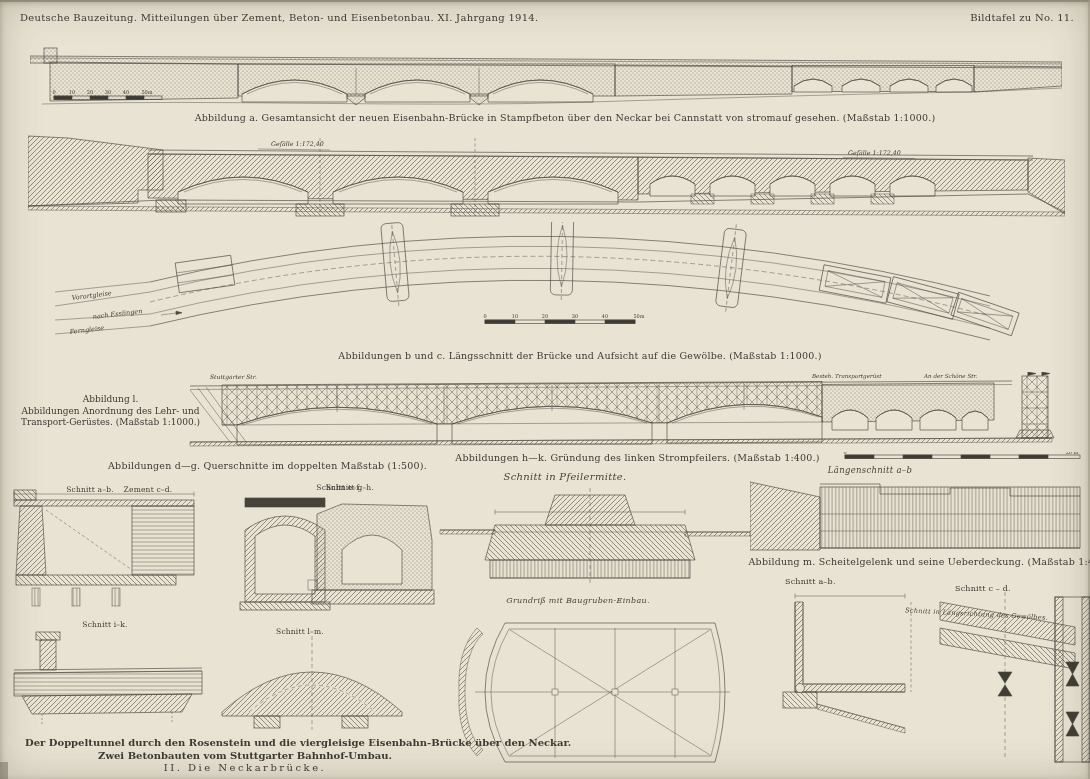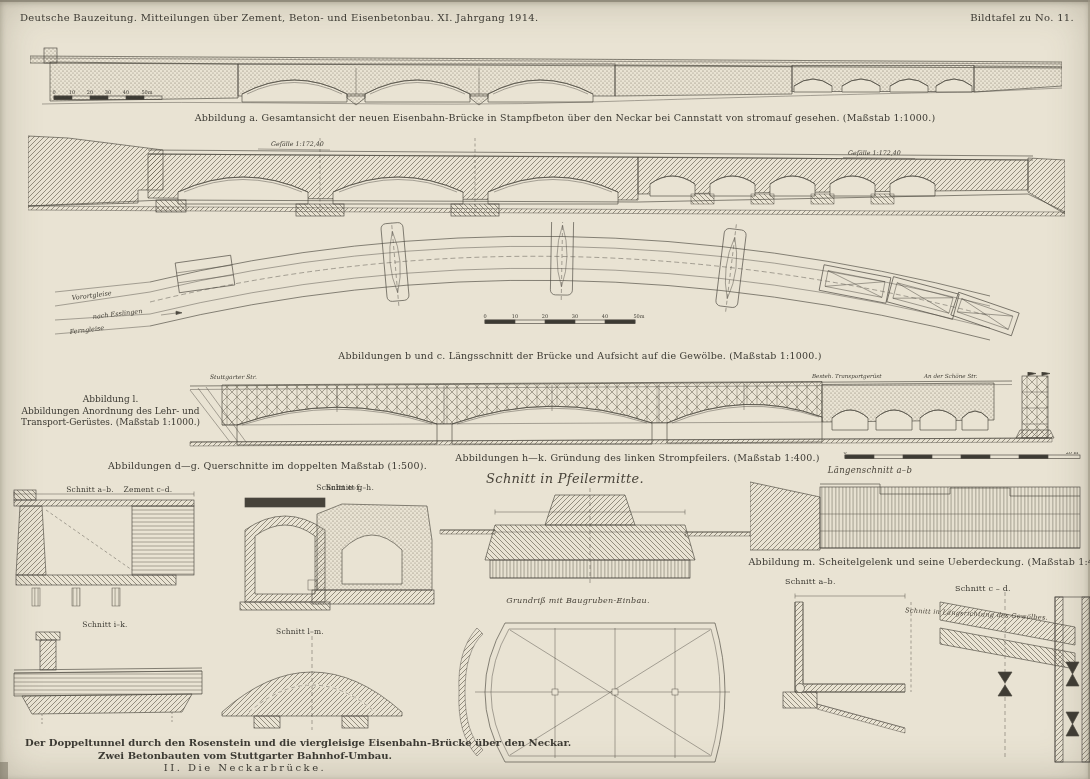--- a/index.html
+++ b/index.html
@@ -287,21 +287,21 @@
         <line class="thin" x1="16" y1="16" x2="56" y2="70"></line>
         <line class="thin" x1="24" y1="15" x2="64" y2="70"></line>
     </g>
     <text x="28" y="7" font-size="6" font-style="italic">Stuttgarter Str.</text>
     <text x="630" y="5.5" font-size="5.6" font-style="italic">Besteh. Transportgerüst</text>
     <text x="742" y="5.5" font-size="5.6" font-style="italic">An der Schöne Str.</text>
   </svg>
 
   <div class="lbl cap center" style="left:95px;top:460px;width:345px;">Abbildungen d—g.  Querschnitte im doppelten Maßstab (1:500).</div>
   <div class="lbl cap center" style="left:455px;top:452px;width:365px;">Abbildungen h—k.  Gründung des linken Strompfeilers.  (Maßstab 1:400.)</div>
-  <div class="lbl script ctr" style="left:565px;top:471px;font-size:13px;">Schnitt in Pfeilermitte.</div>
+  <div class="lbl script ctr" style="left:565px;top:471px;font-size:10px;">Schnitt in Pfeilermitte.</div>
 
   <div class="lbl schnitt ctr" style="left:90px;top:485px;">Schnitt a–b.</div>
   <div class="lbl schnitt ctr" style="left:148px;top:485px;">Zement c–d.</div>
   <div class="lbl schnitt ctr" style="left:291px;top:483px;margin-left:48px;">Schnitt e–f.</div>
   <div class="lbl schnitt ctr" style="left:350px;top:483px;">Schnitt g–h.</div>
   <div class="lbl schnitt ctr" style="left:105px;top:620px;">Schnitt i–k.</div>
   <div class="lbl schnitt ctr" style="left:300px;top:627px;">Schnitt l–m.</div>
 
   <svg class="dwg" style="left:12px;top:480px" width="430" height="258" viewBox="0 0 430 258">
     <g>

